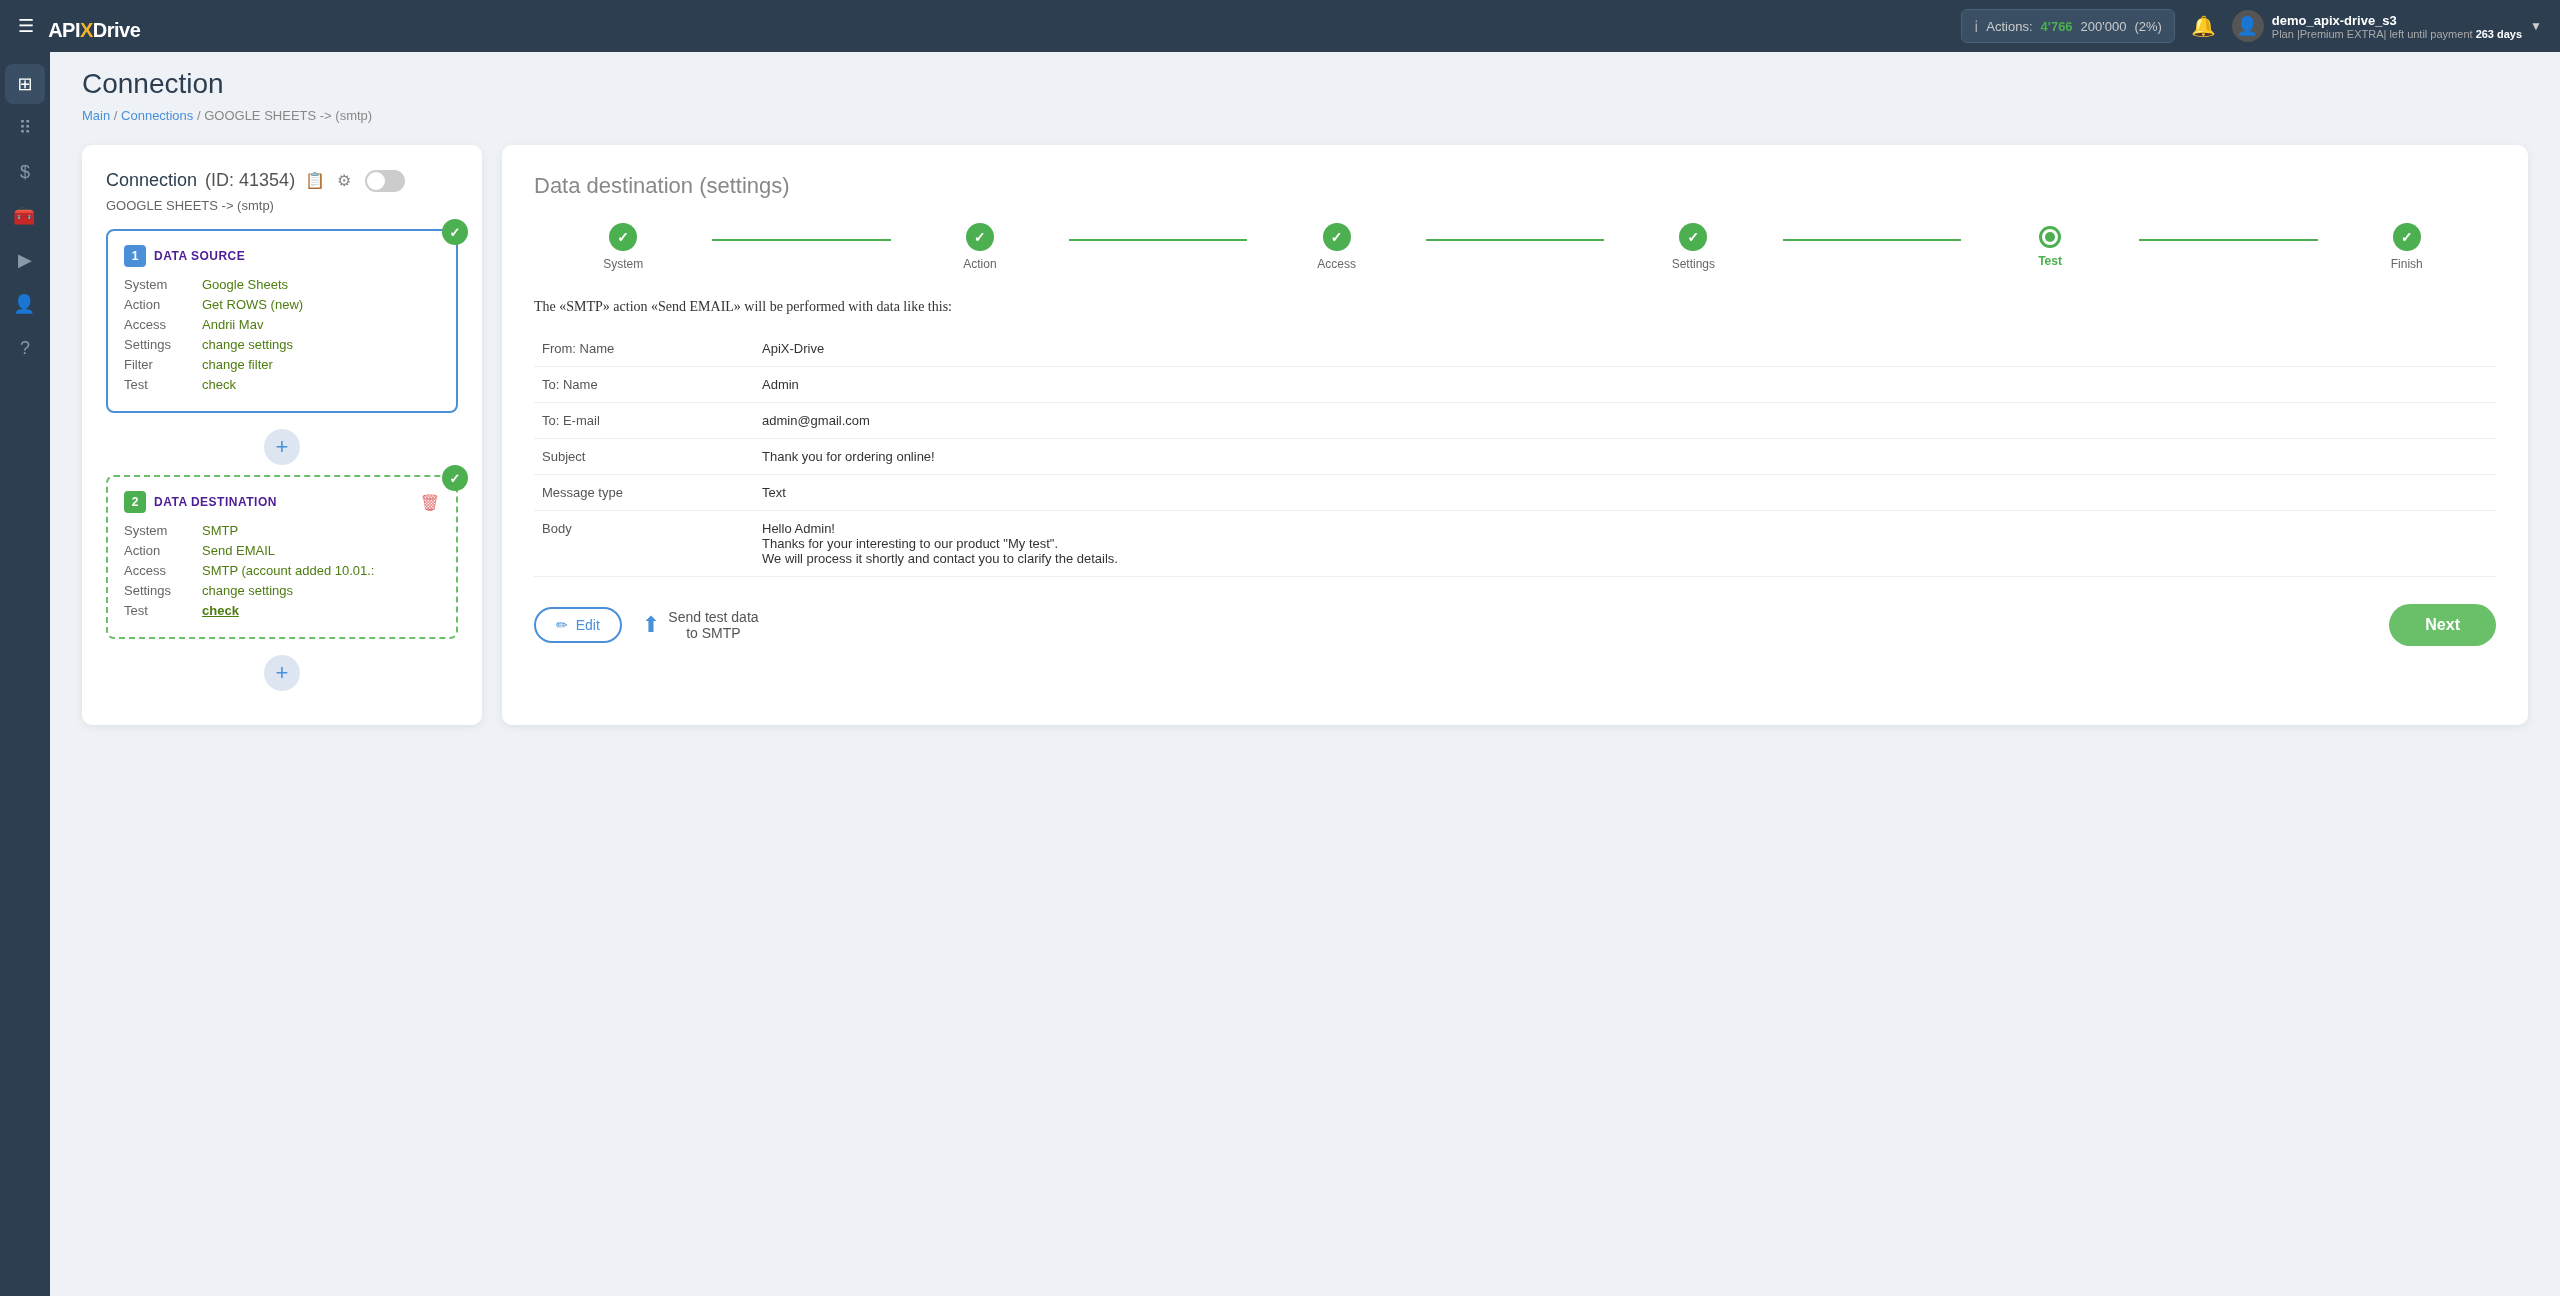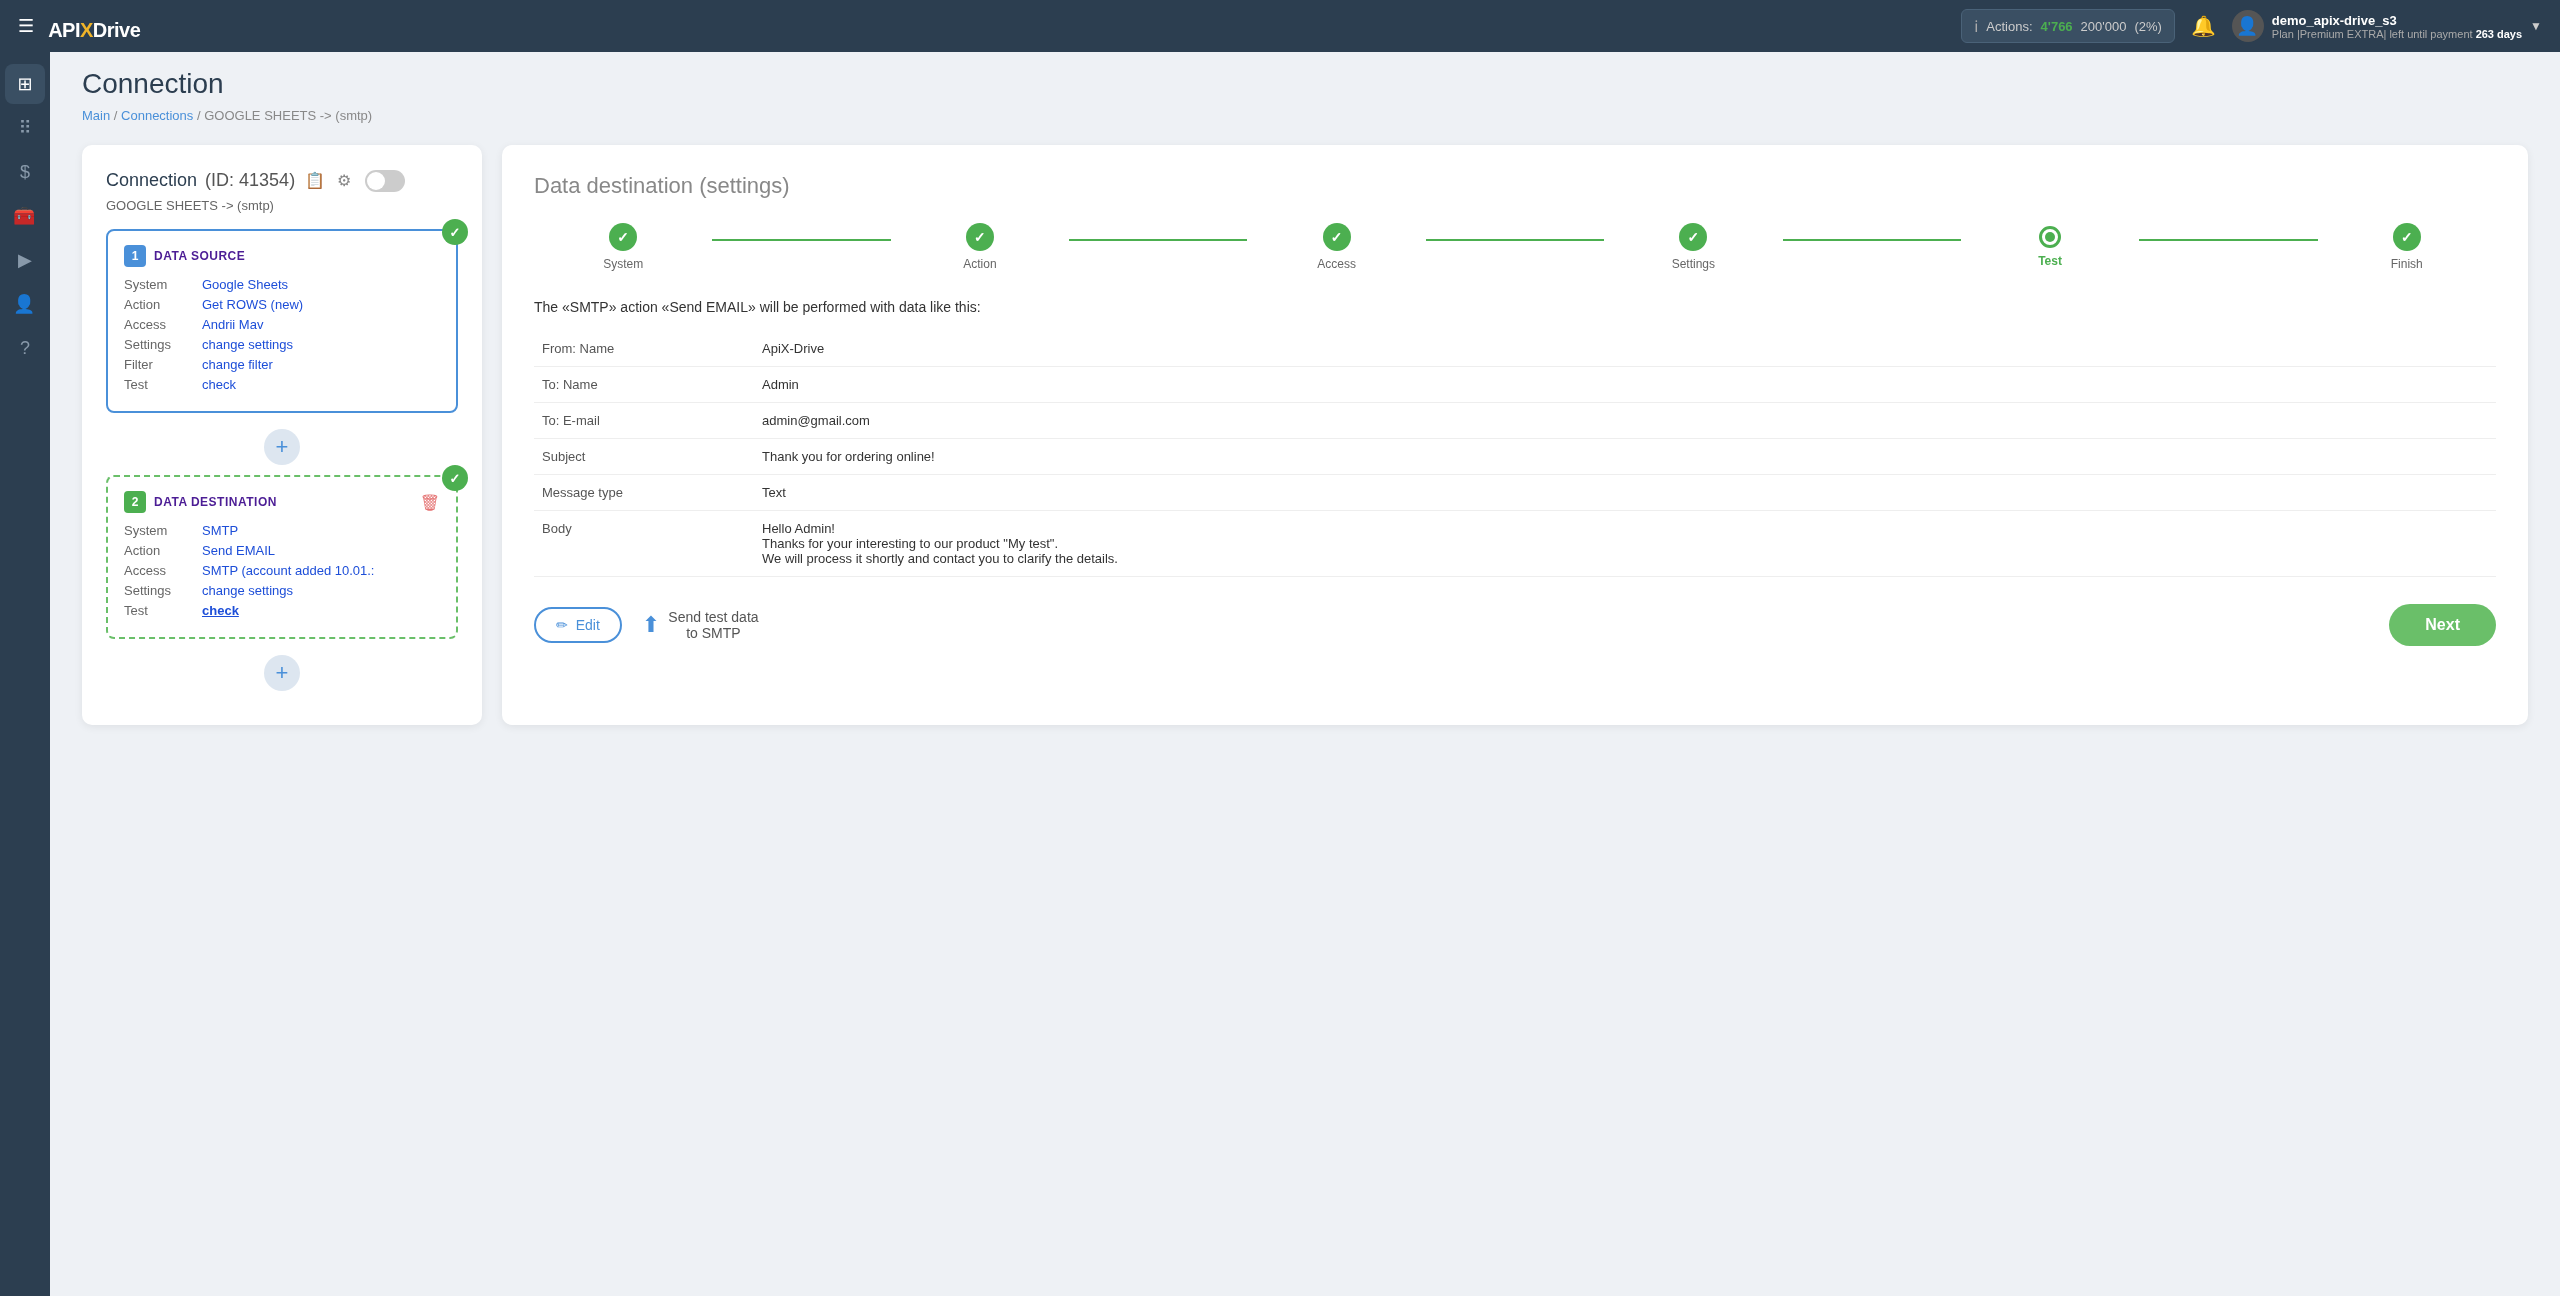--- a/index.html
+++ b/index.html
@@ -150,21 +150,21 @@
       display: flex; align-items: center; justify-content: center;
       font-size: 12px; font-weight: 700;
     }
     .data-block-num.green { background: #4caf50; }
     .data-block-title { font-size: 12px; font-weight: 700; color: #4c1d95; letter-spacing: 0.5px; text-transform: uppercase; }
     .data-block-delete { margin-left: auto; color: #e57373; cursor: pointer; font-size: 16px; }
 
     .data-row { display: flex; gap: 8px; margin-bottom: 5px; font-size: 13px; }
     .data-label { color: #666; min-width: 70px; }
     .data-value { color: #2c3e50; }
-    .data-value a, .data-value.link { color: #1d4ed8; text-decoration: none; cursor: pointer; }
+    .data-value a, .data-value.link { color: #4d7c0f; text-decoration: none; cursor: pointer; }
 
     .add-btn {
       width: 36px; height: 36px;
       background: #dde6f0;
       border-radius: 50%;
       display: flex; align-items: center; justify-content: center;
       color: #4a90d9; font-size: 22px;
       cursor: pointer;
       margin: 10px auto;
     }
@@ -222,20 +222,21 @@
     .step-label { font-size: 12px; color: #666; white-space: nowrap; }
     .step-label.active { color: #4caf50; font-weight: 600; }
     .step-line { flex: 1; height: 2px; background: #4caf50; margin-top: -14px; }
 
     
     .test-info-text {
       font-size: 14px;
       color: #333;
       margin-bottom: 16px;
       font-weight: 500;
+      font-family: Liberation Serif, serif;
     }
 
     
     .data-table { width: 100%; border-collapse: collapse; margin-bottom: 24px; }
     .data-table tr { border-bottom: 1px solid #eee; }
     .data-table td { padding: 10px 8px; font-size: 13px; vertical-align: top; }
     .data-table td:first-child { color: #555; width: 220px; }
     .data-table td:last-child { color: #333; }
 
     

